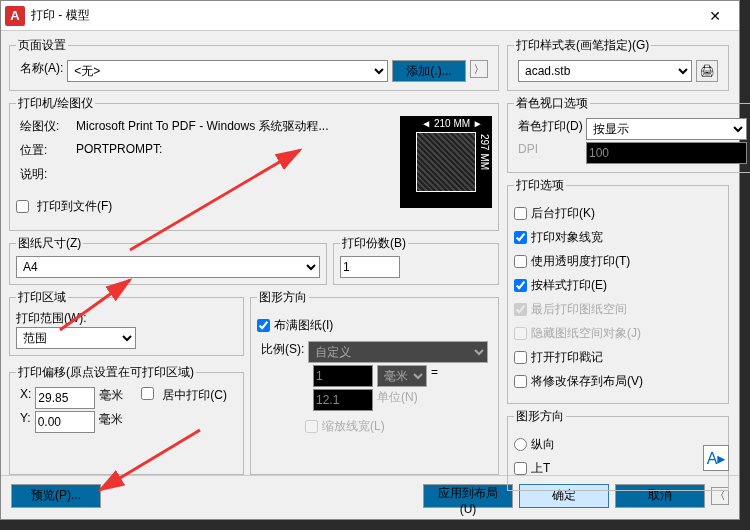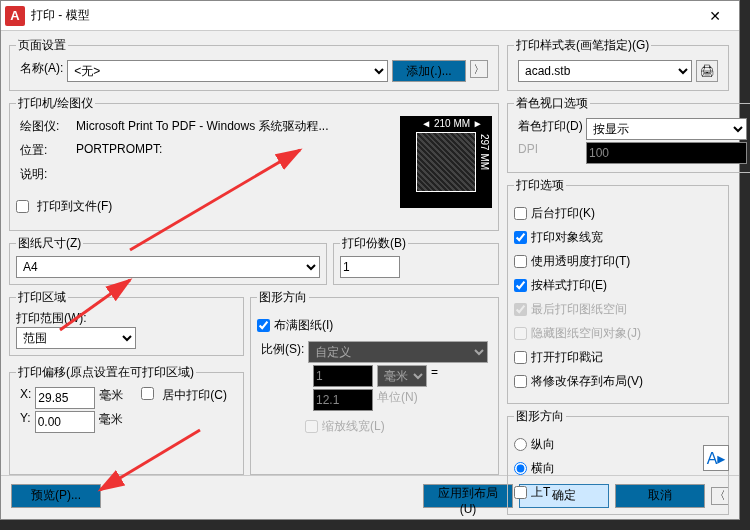--- a/index.html
+++ b/index.html
@@ -224,24 +224,20 @@
           </div>
       </fieldset>
 
       <fieldset style="flex:1;position:relative">
         <legend>图形方向</legend>
         <div class="chk">
             <input type="radio" name="dir" style="">
             <span>纵向</span>
           </div>
         <div class="chk">
-            <input type="radio" name="dir" checked="" style="">
-            <span>横向</span>
-          </div>
-        <div class="chk">
             <input type="checkbox" style="">
             <span>上T</span>
           </div>
       </fieldset>
     </div>
   </div>
 
   <div class="footer">
     <button class="btn-footer">预览(P)...</button>
     <div class="spacer"></div>

